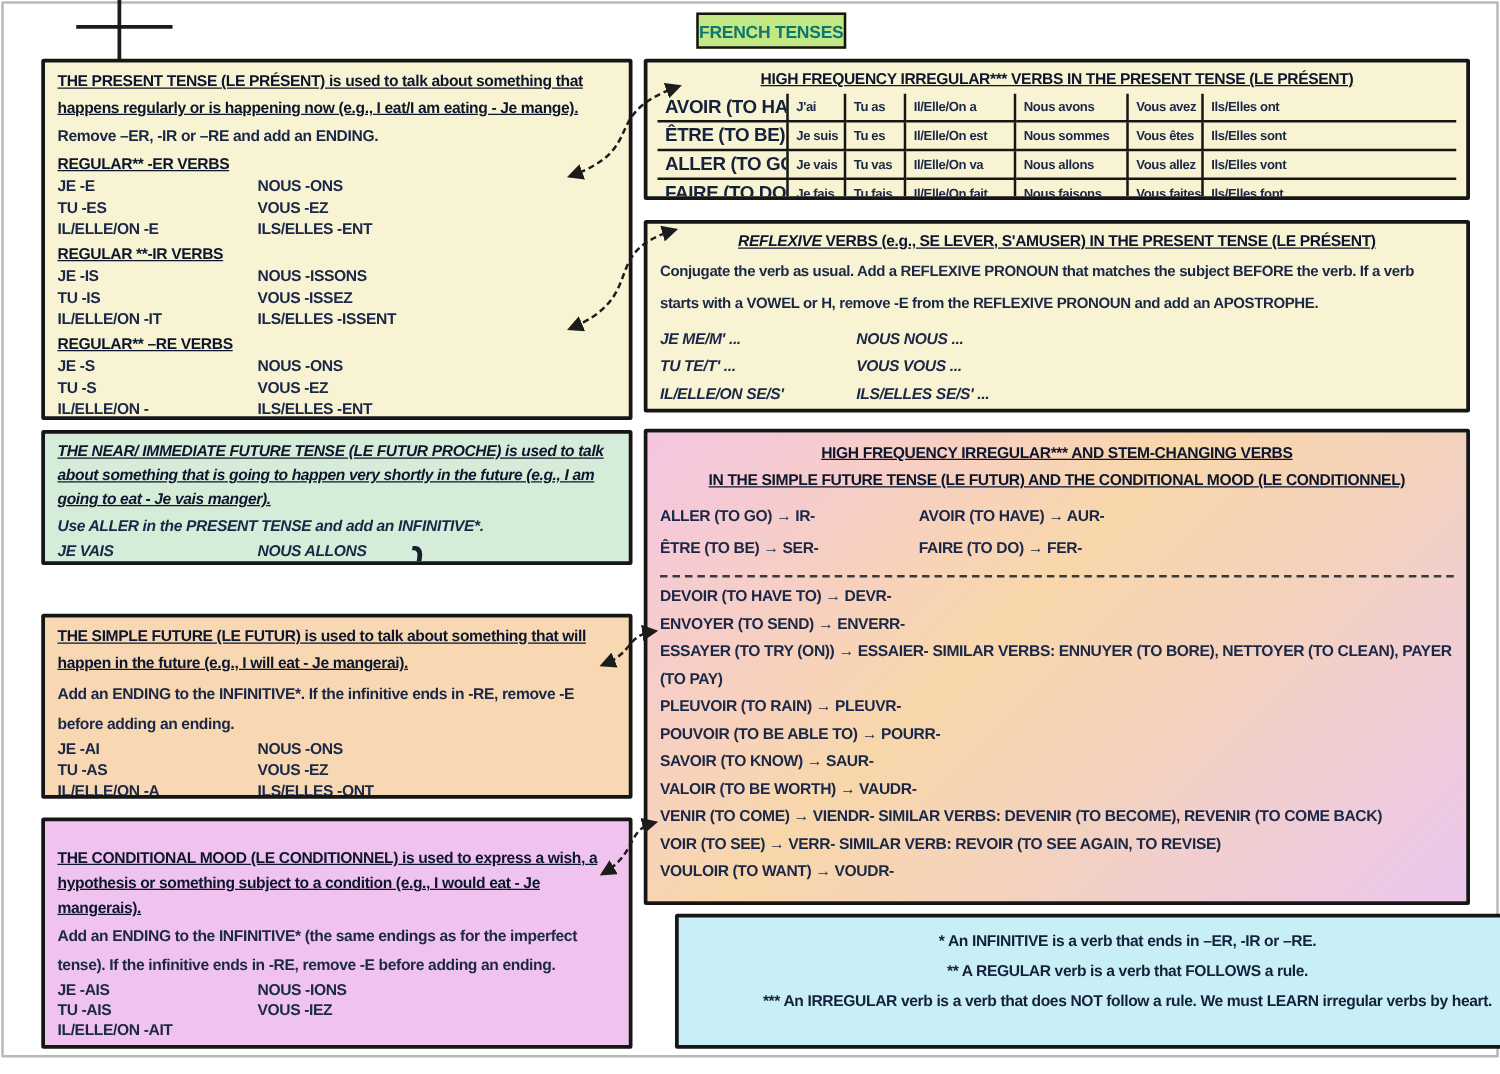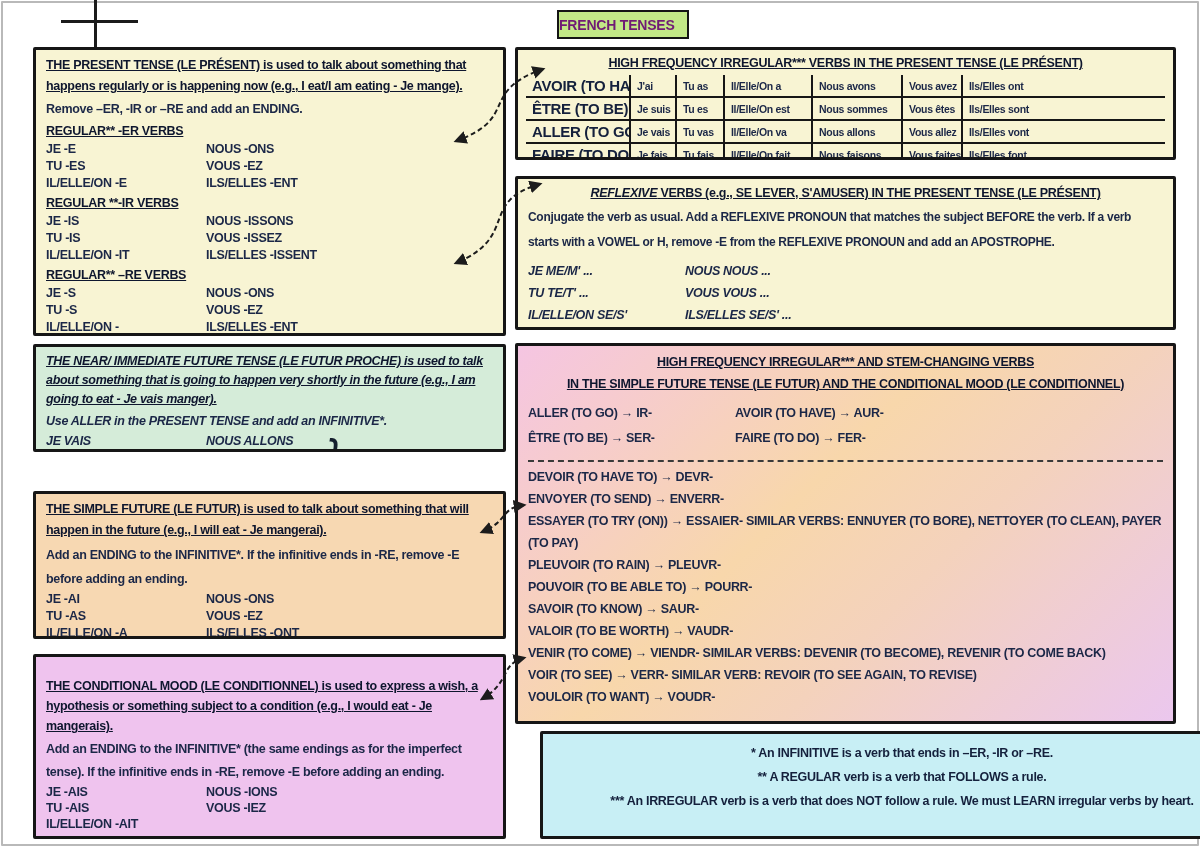--- a/index.html
+++ b/index.html
@@ -8,24 +8,24 @@
     overflow:hidden;font-family:"Liberation Sans",sans-serif;font-weight:bold;
   }
   .frame{
     position:absolute;left:1px;top:1px;width:1194px;height:841px;
     border:2px solid #b9b9b9;border-radius:1px;
   }
   .cross-v{position:absolute;left:94px;top:0;width:3px;height:48px;background:#1b1b1b;}
   .cross-h{position:absolute;left:61px;top:20px;width:77px;height:3px;background:#1b1b1b;}
 
   .title-box{
-    position:absolute;left:557px;top:10px;width:132px;height:29px;
+    position:absolute;left:557px;top:10px;width:120px;height:29px;
     background:#c2e886;border:2px solid #141414;box-sizing:border-box;
-    display:flex;align-items:center;
-    font-size:14px;letter-spacing:-0.2px;color:#701a75;
+    display:flex;align-items:center;justify-content:center;
+    font-size:14px;letter-spacing:-0.2px;color:#0f766e;
   }
 
   .box{
     position:absolute;box-sizing:border-box;border:3px solid #161616;border-radius:2px;
     padding:5px 10px;color:#1b2747;font-size:12.5px;letter-spacing:-0.3px;overflow:hidden;
   }
   .bg-yellow{background:#f8f4d3;}
   .bg-green{background:#d5ecd9;}
   .bg-orange{background:#f7d8b2;}
   .bg-pink{background:#efc3ee;}

